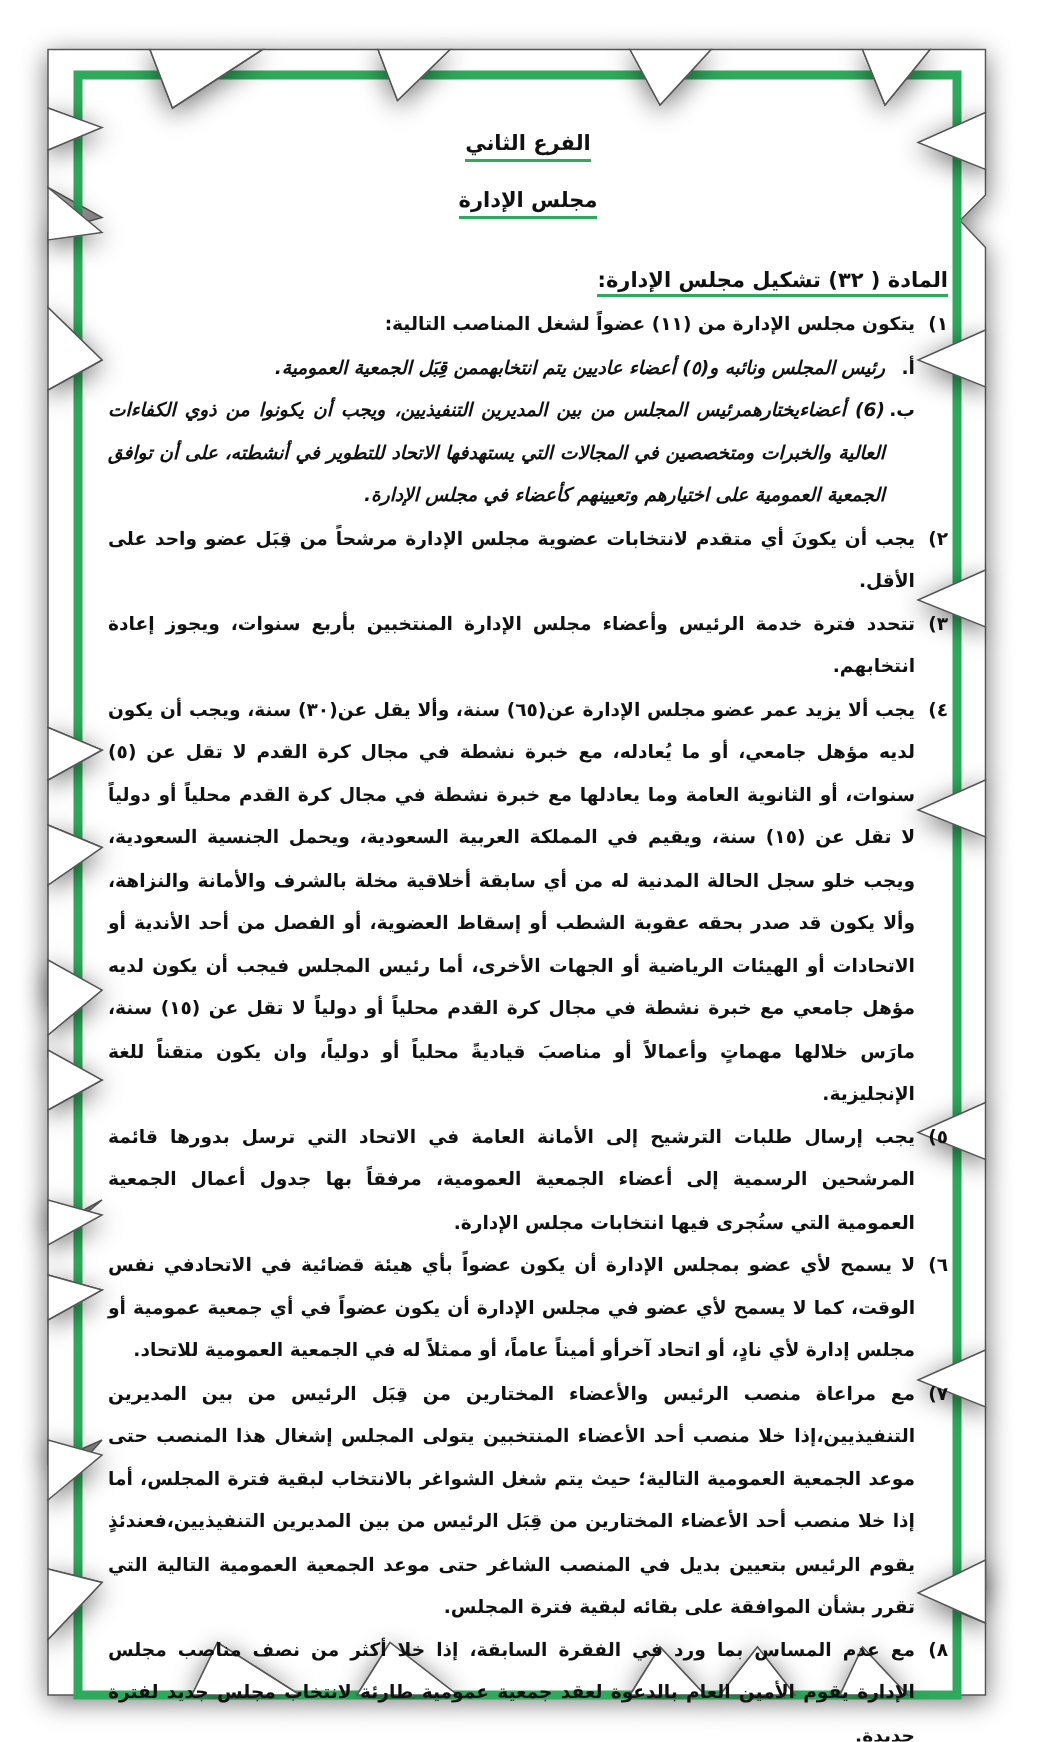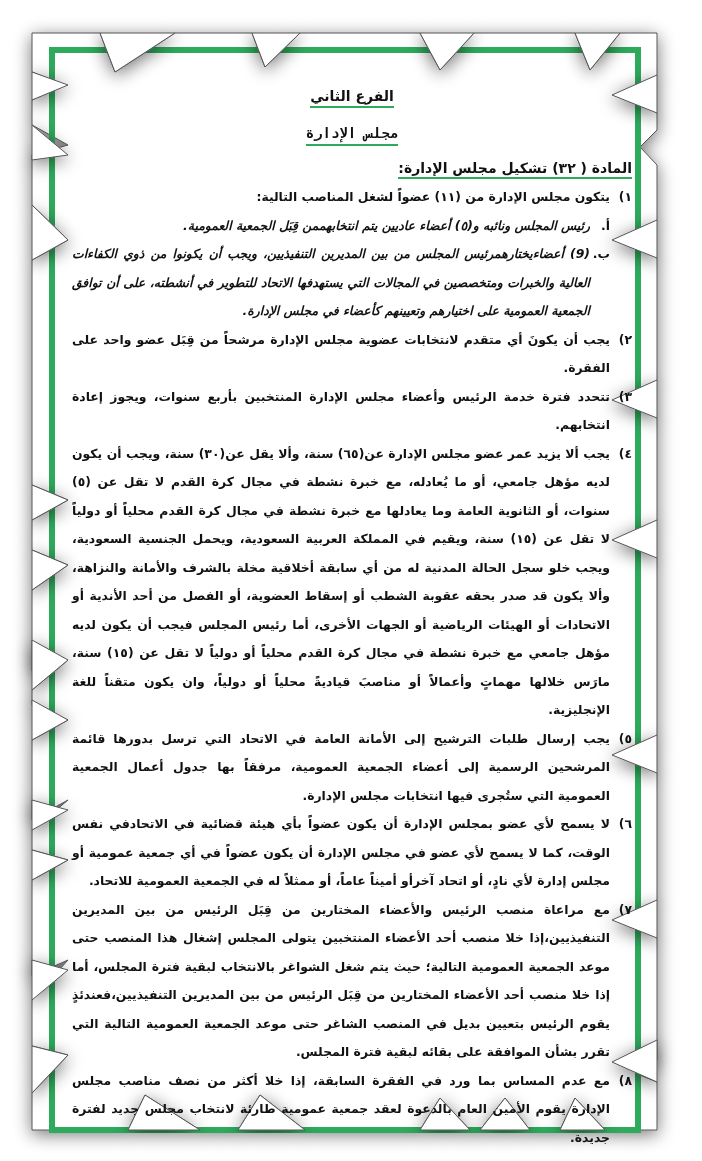--- a/index.html
+++ b/index.html
@@ -14,21 +14,21 @@
     direction:rtl; text-align:justify; color:#111;
     font-weight:bold; font-size:12.4px; line-height:28.5px;
   }
   .heading {
     text-align:center; font-size:14px; font-weight:bold; line-height:20px;
     margin:0 0 18px 0;
   }
   .heading span {
     border-bottom:2px solid #2eaa5c; padding-bottom:2px;
   }
-  .heading.second { margin-bottom:13px;font-family:Liberation Mono, monospace; }
+  .heading.second { margin-bottom:32px; }
   .article-title {
     font-size:14px; margin:0 0 4px 0; line-height:22px; 
   }
   .article-title span { border-bottom:2px solid #2eaa5c; padding-bottom:1px; }
   .item { display:flex; flex-direction:row; align-items:flex-start; }
   .item .num { width:22px; flex:0 0 22px; text-align:right; }
   .item .txt { flex:1; }
   .subitem { display:flex; margin-right:22px; }
   .subitem .num { width:20px; flex:0 0 20px; }
   .subitem .txt { flex:1;font-style:italic; }
@@ -93,26 +93,26 @@
   <div class="item">
     <span class="num">١)</span>
     <span class="txt">يتكون مجلس الإدارة من (١١) عضواً لشغل المناصب التالية:</span>
   </div>
   <div class="subitem">
     <span class="num">أ.</span>
     <span class="txt">رئيس المجلس ونائبه و(٥) أعضاء عاديين يتم انتخابهممن قِبَل الجمعية العمومية.</span>
   </div>
   <div class="subitem b">
     <span class="num">ب.</span>
-    <span class="txt">(9) أعضاءيختارهمرئيس المجلس من بين المديرين التنفيذيين، ويجب أن يكونوا من ذوي الكفاءات العالية والخبرات ومتخصصين في المجالات التي يستهدفها الاتحاد للتطوير في أنشطته، على أن توافق الجمعية العمومية على اختيارهم وتعيينهم كأعضاء في مجلس الإدارة.</span>
+    <span class="txt">(6) أعضاءيختارهمرئيس المجلس من بين المديرين التنفيذيين، ويجب أن يكونوا من ذوي الكفاءات العالية والخبرات ومتخصصين في المجالات التي يستهدفها الاتحاد للتطوير في أنشطته، على أن توافق الجمعية العمومية على اختيارهم وتعيينهم كأعضاء في مجلس الإدارة.</span>
   </div>
 
   <div class="item">
     <span class="num">٢)</span>
-    <span class="txt">يجب أن يكونَ أي متقدم لانتخابات عضوية مجلس الإدارة مرشحاً من قِبَل عضو واحد على الفقرة.</span>
+    <span class="txt">يجب أن يكونَ أي متقدم لانتخابات عضوية مجلس الإدارة مرشحاً من قِبَل عضو واحد على الأقل.</span>
   </div>
   <div class="item">
     <span class="num">٣)</span>
     <span class="txt">تتحدد فترة خدمة الرئيس وأعضاء مجلس الإدارة المنتخبين بأربع سنوات، ويجوز إعادة انتخابهم.</span>
   </div>
   <div class="item">
     <span class="num">٤)</span>
     <span class="txt">يجب ألا يزيد عمر عضو مجلس الإدارة عن(٦٥) سنة، وألا يقل عن(٣٠) سنة، ويجب أن يكون لديه مؤهل جامعي، أو ما يُعادله، مع خبرة نشطة في مجال كرة القدم لا تقل عن (٥) سنوات، أو الثانوية العامة وما يعادلها مع خبرة نشطة في مجال كرة القدم محلياً أو دولياً لا تقل عن (١٥) سنة، ويقيم في المملكة العربية السعودية، ويحمل الجنسية السعودية، ويجب خلو سجل الحالة المدنية له من أي سابقة أخلاقية مخلة بالشرف والأمانة والنزاهة، وألا يكون قد صدر بحقه عقوبة الشطب أو إسقاط العضوية، أو الفصل من أحد الأندية أو الاتحادات أو الهيئات الرياضية أو الجهات الأخرى، أما رئيس المجلس فيجب أن يكون لديه مؤهل جامعي مع خبرة نشطة في مجال كرة القدم محلياً أو دولياً لا تقل عن (١٥) سنة، مارَس خلالها مهماتٍ وأعمالاً أو مناصبَ قياديةً محلياً أو دولياً، وان يكون متقناً للغة الإنجليزية.</span>
   </div>
   <div class="item">

